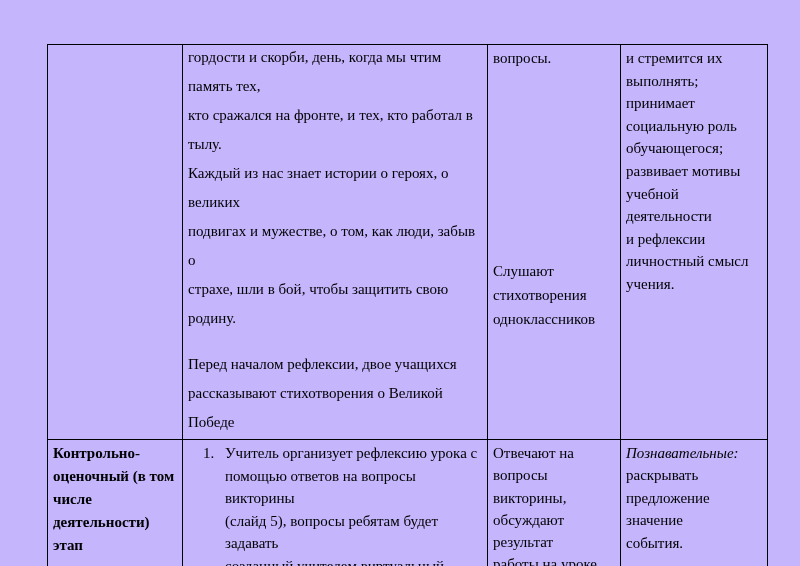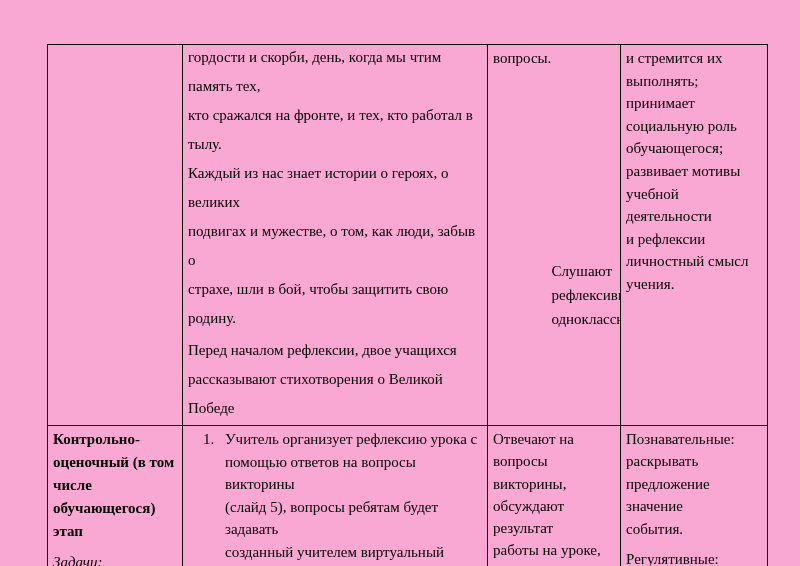--- a/index.html
+++ b/index.html
@@ -5,21 +5,21 @@
   * { margin: 0; padding: 0; box-sizing: border-box; }
   html, body {
     width: 800px; height: 566px;
     background: #ffffff;
     font-family: "Liberation Serif", "DejaVu Serif", serif;
     color: #000000;
   }
   .page {
     position: relative;
     width: 800px; height: 566px;
-    background: #f9a8d4;
+    background: #c4b5fd;
     overflow: hidden;
   }
   table.lesson {
     position: absolute;
     left: 47px; top: 44px;
     width: 720px;
     border-collapse: collapse;
     table-layout: fixed;
   }
   td {
@@ -27,24 +27,24 @@
     vertical-align: top;
     font-size: 15px;
     padding: 2px 4px 2px 5px;
     overflow: hidden;
   }
   tr.row-1 { height: 292px; }
   tr.row-2 { height: 193px; }
 
   
   .r1c2 p { line-height: 29px; margin: -4px 0 0 0; white-space: pre-line; }
-  .r1c2 p + p { margin-top: 3px; }
+  .r1c2 p + p { margin-top: 17px; }
 
   
-  .r1c3-fill { display: flex; flex-direction: row; height: 284px; }
+  .r1c3-fill { display: flex; flex-direction: column; height: 284px; }
   .r1c3-fill p { line-height: 22.5px; white-space: pre-line; }
   .r1c3-fill p.bottom { margin-top: auto; line-height: 24px; }
 
   
   .r1c4 p { line-height: 22.6px; white-space: pre-line; }
 
   
   .stage-title { font-weight: bold; line-height: 23px; white-space: pre-line; }
   .stage-tasks { margin-top: 8px; line-height: 23px; white-space: pre-line; }
   .italic { font-style: italic; }
@@ -54,21 +54,21 @@
   .li { display: flex; line-height: 22.5px; }
   .li .marker { flex: 0 0 22px; }
   .li .li-text { white-space: pre-line; flex: 1 1 auto; }
 
   
   .r2c3 p { line-height: 22.3px; white-space: pre-line; }
 
   
   .uud-block { line-height: 22.4px; }
   .uud-block + .uud-block { margin-top: 8px; }
-  .uud-label { }
+  .uud-label { font-style: italic; }
   .uud-text { white-space: pre-line; }
 </style>
 </head>
 <body>
 
 <div class="page">
   <table class="lesson">
     <colgroup>
       <col style="width:135px">
       <col style="width:305px">
@@ -84,21 +84,21 @@
 Каждый из нас знает истории о героях, о великих
 подвигах и мужестве, о том, как люди, забыв о
 страхе, шли в бой, чтобы защитить свою родину.</p>
           <p>Перед началом рефлексии, двое учащихся
 рассказывают стихотворения о Великой Победе</p>
         </td>
         <td>
           <div class="r1c3-fill">
             <p>вопросы.</p>
             <p class="bottom">Слушают
-рефлексивный
+стихотворения
 одноклассников</p>
           </div>
         </td>
         <td class="r1c4">
           <p>и стремится их
 выполнять; принимает
 социальную роль
 обучающегося;
 развивает мотивы
 учебной деятельности
@@ -106,21 +106,21 @@
 личностный смысл
 учения.</p>
         </td>
       </tr>
 
       <tr class="row-2">
         <td>
           <div class="stage-title">Контрольно-
 оценочный (в том
 числе
-обучающегося)
+деятельности)
 этап</div>
           <div class="stage-tasks"><span class="italic">Задачи:</span></div>
         </td>
         <td>
           <div class="ol">
             <div class="li">
               <span class="marker">1.</span>
               <span class="li-text">Учитель организует рефлексию урока с
 помощью ответов на вопросы викторины
 (слайд 5), вопросы ребятам будет задавать

